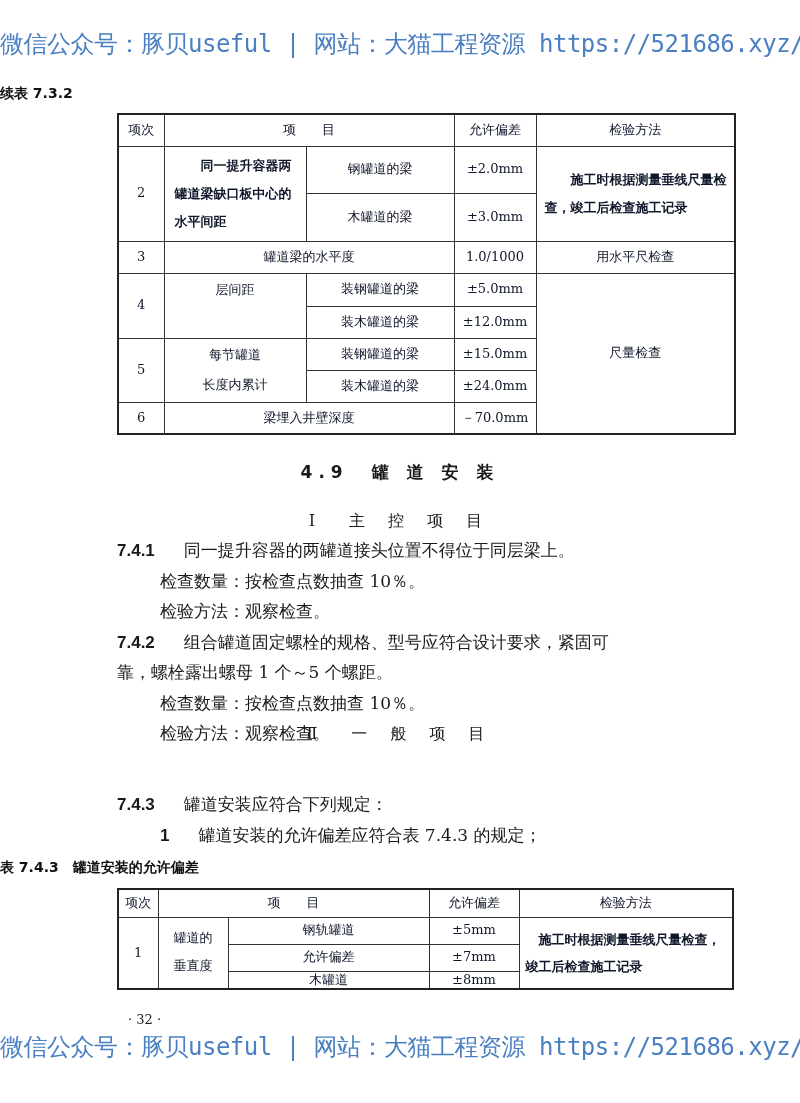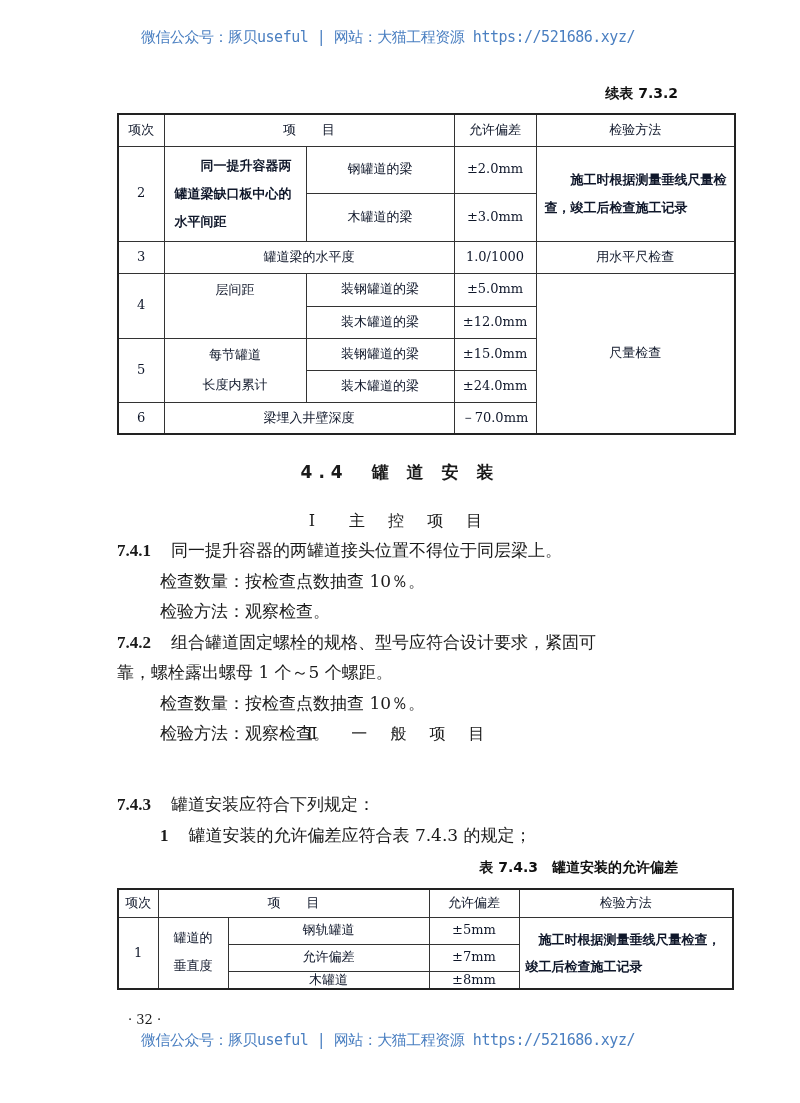--- a/index.html
+++ b/index.html
@@ -1,37 +1,37 @@
 <!DOCTYPE html>
 <html><head>
 <meta charset="utf-8">
 <style>
   html, body { margin: 0; padding: 0; background: #ffffff; }
   body { width: 800px; height: 1103px; position: relative; overflow: hidden;
          font-family: "DejaVu Serif", "Liberation Serif", serif; color: #1a1a1a; }
   .watermark { position: absolute; left: 0; width: 776px; text-align: center;
                font-family: "DejaVu Sans Mono", "Liberation Mono", monospace;
-               font-size: 15px; color: #4a7fc1; letter-spacing: -0.5px; white-space: nowrap; }
+               font-size: 24px; color: #4a7fc1; letter-spacing: -0.5px; white-space: nowrap; }
   .wm-top { top: 28px; }
   .wm-bottom { top: 1031px; }
-  .caption { position: absolute; left: 0; width: 678px; text-align: right;
+  .caption { position: absolute; left: 0; width: 678px; text-align: left;
              font-family: "DejaVu Sans", "Liberation Sans", sans-serif; font-weight: bold;
              font-size: 14px; color: #111; }
   table.t { position: absolute; border-collapse: collapse; table-layout: fixed;
             border: 2px solid #222; font-size: 13px; }
   table.t td { border: 1px solid #333; text-align: center; vertical-align: middle;
                padding: 0 4px; line-height: 1.25; color: #0f172a; }
   table.t td.left { text-align: left; font-weight: bold; }
   .section-title { position: absolute; left: 0; width: 800px; text-align: center;
                    font-family: "DejaVu Sans", "Liberation Sans", sans-serif; font-weight: bold;
                    font-size: 17px; letter-spacing: 6px; }
   .subsection { position: absolute; left: 0; width: 800px; text-align: center;
                 font-size: 16px; letter-spacing: 9px; }
   .para { position: absolute; font-size: 17px; line-height: 30px; white-space: nowrap; }
-  .clause-no { font-family: Liberation Serif, serif; font-weight: bold; margin-right: 20px; }
+  .clause-no { font-family: Liberation Sans, sans-serif; font-weight: bold; margin-right: 29px; }
   .page-no { position: absolute; left: 128px; top: 1012px; font-size: 13px; }
 </style>
 </head>
 <body>
 
 <div class="watermark wm-top">微信公众号：豚贝useful | 网站：大猫工程资源 https://521686.xyz/</div>
 
 <div class="caption" style="top:85px;">续表 7.3.2</div>
 
 <table class="t" style="left:117px; top:113px; width:617px;">
@@ -96,21 +96,21 @@
   </tr>
 
   <tr style="height:32px">
     <td>6</td>
     <td colspan="2">梁埋入井壁深度</td>
     <td>－70.0mm</td>
   </tr>
 </tbody>
   </table>
 
-<div class="section-title" style="top:461px;">4.4　罐 道 安 装</div>
+<div class="section-title" style="top:461px;">4.9　罐 道 安 装</div>
 <div class="subsection" style="top:511px;">Ⅰ　主 控 项 目</div>
 
 <div class="para" style="left:117px; top:535px;">
   <span class="clause-no">7.4.1</span><span>同一提升容器的两罐道接头位置不得位于同层梁上。</span>
 </div>
 <div class="para" style="left:160px; top:566px;">检查数量：按检查点数抽查 10％。</div>
 <div class="para" style="left:160px; top:596px;">检验方法：观察检查。</div>
 
 <div class="para" style="left:117px; top:627px;">
   <span class="clause-no">7.4.2</span><span>组合罐道固定螺栓的规格、型号应符合设计要求，紧固可</span>

